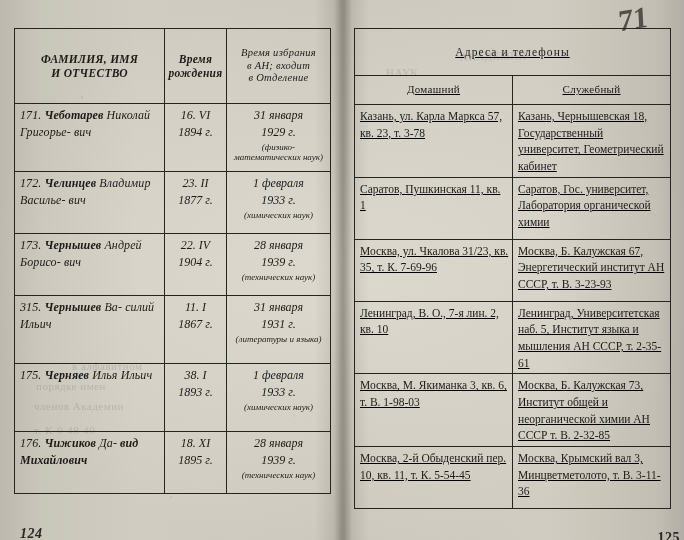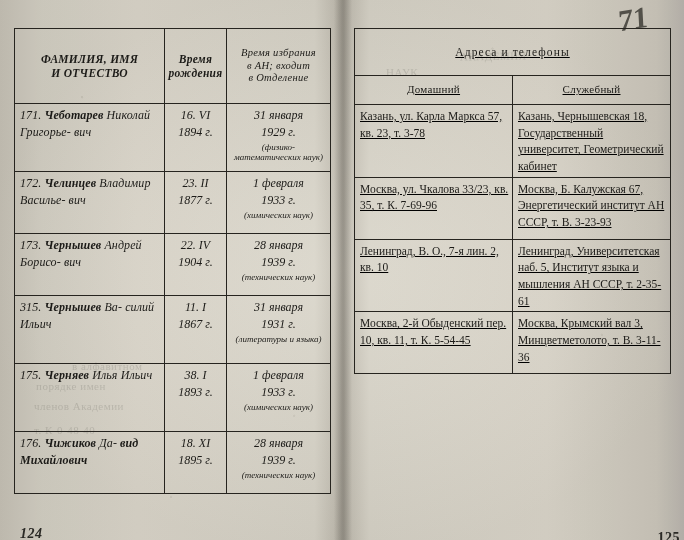--- a/index.html
+++ b/index.html
@@ -326,27 +326,35 @@
         <tr>
           <th class="hdr sub">Домашний</th>
           <th class="hdr sub">Служебный</th>
         </tr>
       </thead>
       <tbody>
         <tr class="row-h1">
           <td class="addr">Казань,  ул. Карла Маркса 57, кв. 23, т. 3-78</td>
           <td class="addr">Казань, Чернышевская 18, Государственный университет, Геометрический кабинет</td>
         </tr>
+        <tr class="row-h2">
+          <td class="addr">Саратов,  Пушкинская 11, кв. 1</td>
+          <td class="addr">Саратов, Гос. университет,  Лаборатория органической химии</td>
+        </tr>
         <tr class="row-h3">
-          <td class="addr">Москва, ул. Чкалова 33/23, кв. 35, т. К. 7-69-96</td>
+          <td class="addr">Москва, ул. Чкалова 31/23, кв. 35, т. К. 7-69-96</td>
           <td class="addr">Москва, Б. Калужская 67, Энергетический институт АН СССР, т. В. 3-23-93</td>
         </tr>
         <tr class="row-h4">
           <td class="addr">Ленинград, В. О., 7-я лин. 2, кв. 10</td>
           <td class="addr">Ленинград, Университетская наб. 5, Институт языка и мышления АН СССР, т. 2-35-61</td>
+        </tr>
+        <tr class="row-h5">
+          <td class="addr">Москва, М. Якиманка 3, кв. 6, т. В. 1-98-03</td>
+          <td class="addr">Москва, Б. Калужская 73, Институт общей и неорганической химии АН СССР т. В. 2-32-85</td>
         </tr>
         <tr class="row-h6">
           <td class="addr">Москва, 2-й Обыденский пер. 10, кв. 11, т. К. 5-54-45</td>
           <td class="addr">Москва, Крымский вал 3, Минцветметолото, т. В. 3-11-36</td>
         </tr>
       </tbody>
     </table>
     <div class="pagenum right" style="position:absolute;right:-10px;top:502px;">125</div>
   </div>
 </div>

